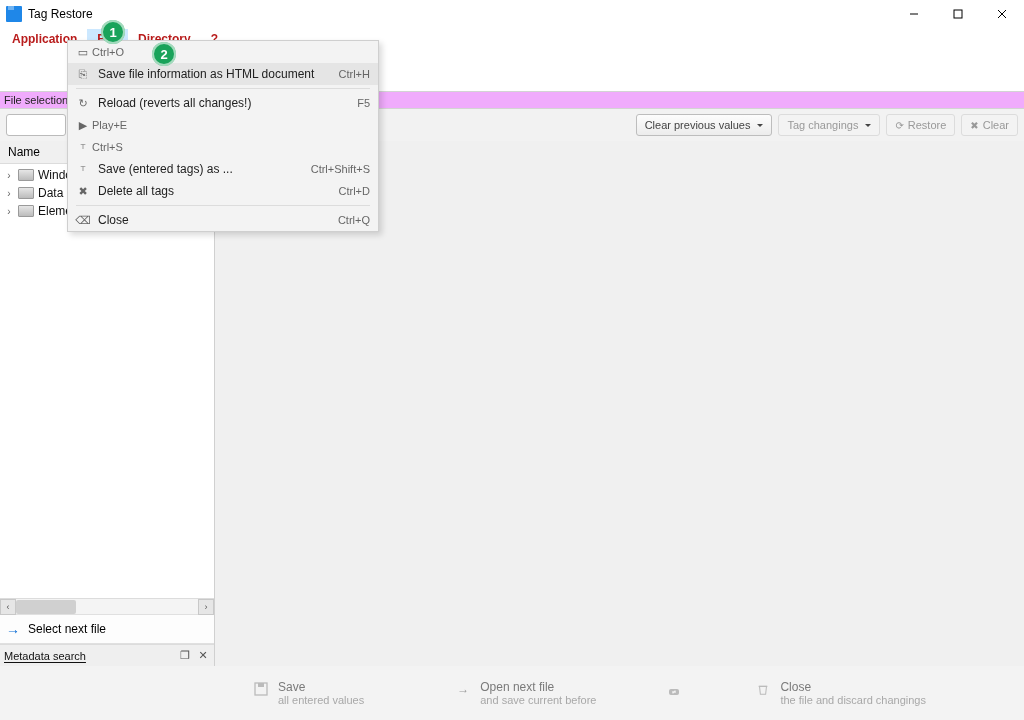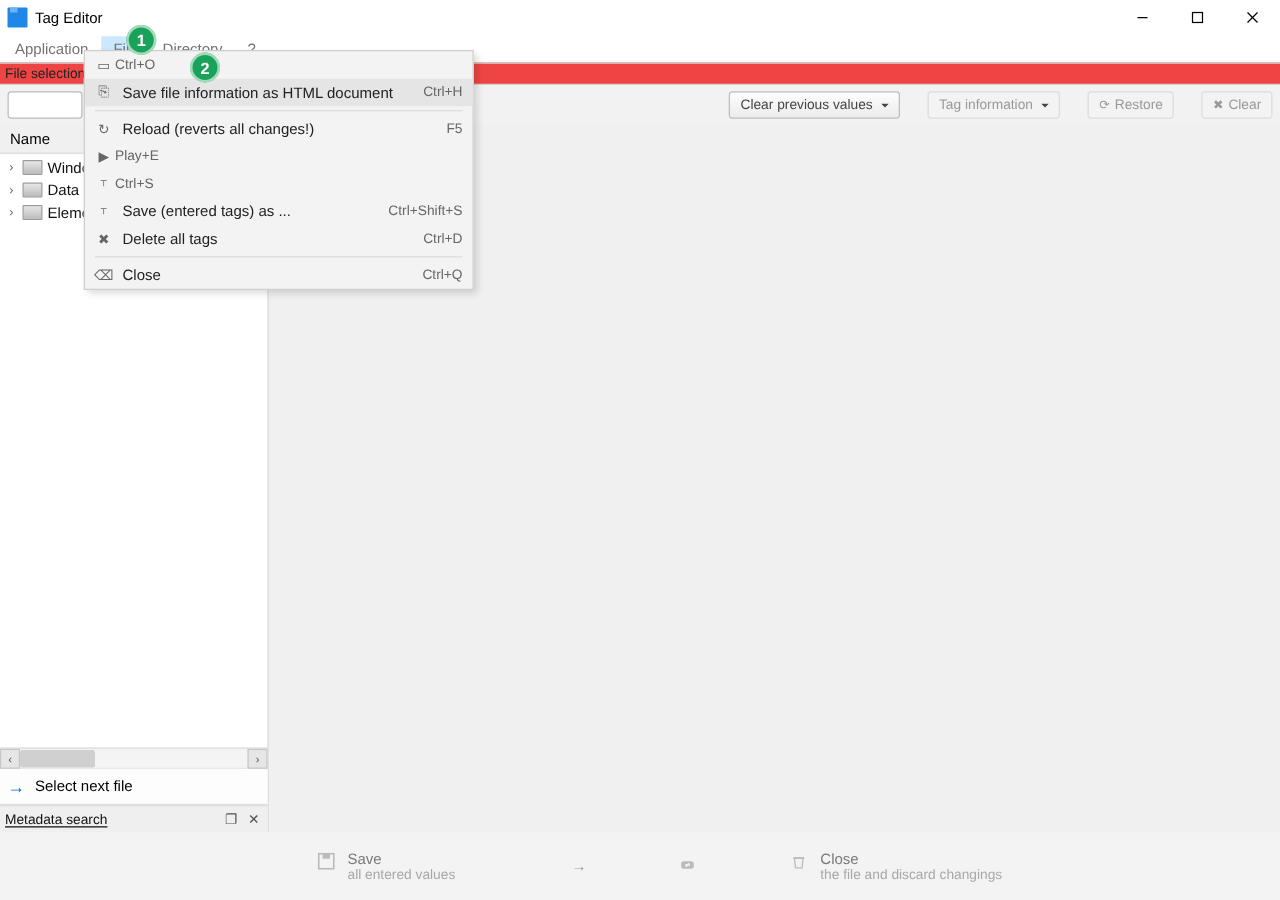--- a/index.html
+++ b/index.html
@@ -47,47 +47,49 @@
     display:flex;
     align-items:center;
     height: 22px;
     background:#fff;
     border-bottom: none;
     padding-left: 2px;
     font-size: 12px;
   }
   .menubar .menu-item {
     padding: 3px 10px;
-    color:#737373;
+    color:#b91c1c;
+    font-weight:bold;
   }
   .menubar .menu-item.active {
     background:#cce8ff;
   }
 
   
   .fileselbar {
     height: 18px;
-    background:#ef4444;
+    background:#f0abfc;
     border-top:1px solid #d3d3d3;
     border-bottom:1px solid #d3d3d3;
     display:flex;
     align-items:center;
     padding-left:4px;
     font-size:11px;
     color:#222;
+    margin-top:41px;
   }
 
   
   .pathbar {
     height: 32px;
     background:#f2f2f2;
     display:flex;
     align-items:center;
     padding: 4px 6px;
-    gap:22px;
+    gap:6px;
   }
   .pathbar .path-input {
     flex: 0 0 60px;
     height: 22px;
     border:1px solid #bbb;
     border-radius:3px;
     background:#fff;
   }
   .pathbar .spacer { flex:1; }
   .pathbar .tb-btn {
@@ -264,21 +266,21 @@
     box-shadow: 0 0 0 2px rgba(255,255,255,0.6) inset;
   }
 
   svg{display:block;}
 </style>
 </head>
 <body>
 
 <div class="titlebar">
   <div class="app-icon"></div>
-  <div class="title">Tag Editor</div>
+  <div class="title">Tag Restore</div>
   <div class="win-controls">
     <div class="wc">
       <svg viewBox="0 0 10 10">
           <line x1="1" y1="5" x2="9" y2="5" stroke="#000" stroke-width="1"></line>
         </svg>
     </div>
     <div class="wc">
       <svg viewBox="0 0 10 10">
           <rect x="1" y="1" width="8" height="8" fill="none" stroke="#000" stroke-width="1"></rect>
         </svg>
@@ -301,21 +303,21 @@
 
 <div class="fileselbar">File selection</div>
 
 <div class="pathbar">
   <div class="path-input"></div>
   <div class="spacer"></div>
   <div class="tb-btn caret-down">
     <span>Clear previous values</span>
   </div>
   <div class="tb-btn disabled caret-down">
-    <span>Tag information</span>
+    <span>Tag changings</span>
   </div>
   <div class="tb-btn disabled">
     <span style="font-size:10px;">⟳</span>
     <span>Restore</span>
   </div>
   <div class="tb-btn disabled">
     <span style="font-size:10px;">✖</span>
     <span>Clear</span>
   </div>
 </div>
@@ -371,20 +373,24 @@
           <rect x="5" y="2" width="6" height="4" fill="#bbb"></rect>
         </svg>
     </div>
     <div class="txt">
       <div class="t1">Save</div>
       <div class="t2">all entered values</div>
     </div>
   </div>
   <div class="cmd" style="margin-left:60px;">
     <div class="ic">→</div>
+    <div class="txt">
+      <div class="t1">Open next file</div>
+      <div class="t2">and save current before</div>
+    </div>
   </div>
   <div class="cmd" style="margin-left:40px;">
     <div class="ic">
       <svg viewBox="0 0 16 16" width="16" height="16">
           <rect x="2" y="4" width="10" height="6" rx="2" fill="#bbb"></rect>
           <line x1="5" y1="7" x2="9" y2="7" stroke="#f2f2f2" stroke-width="1.2"></line>
           <line x1="7" y1="5" x2="7" y2="9" stroke="#f2f2f2" stroke-width="1.2" transform="rotate(45 7 7)"></line>
         </svg>
     </div>
   </div>

